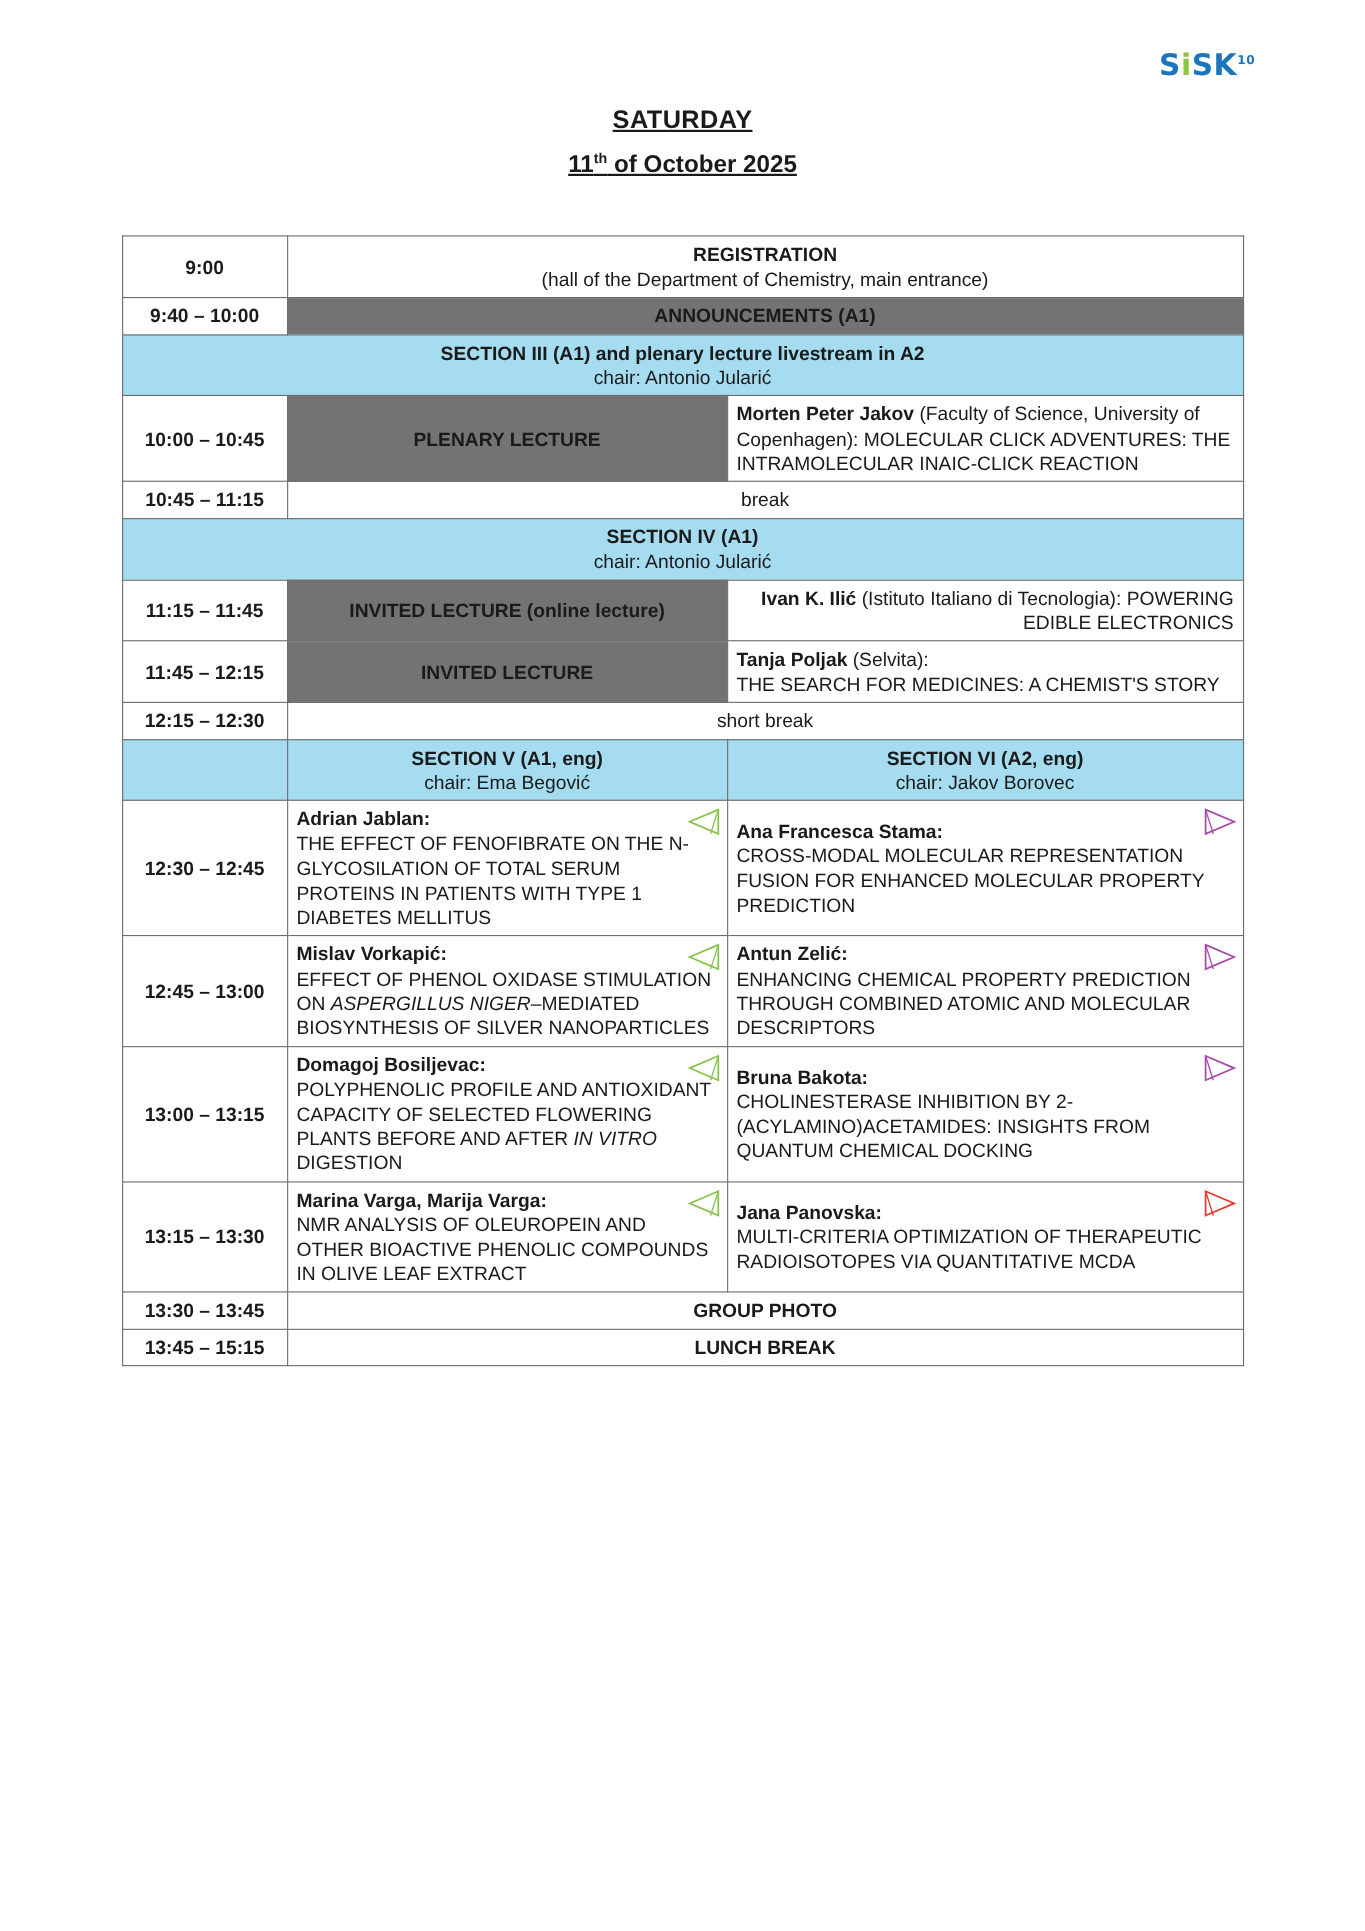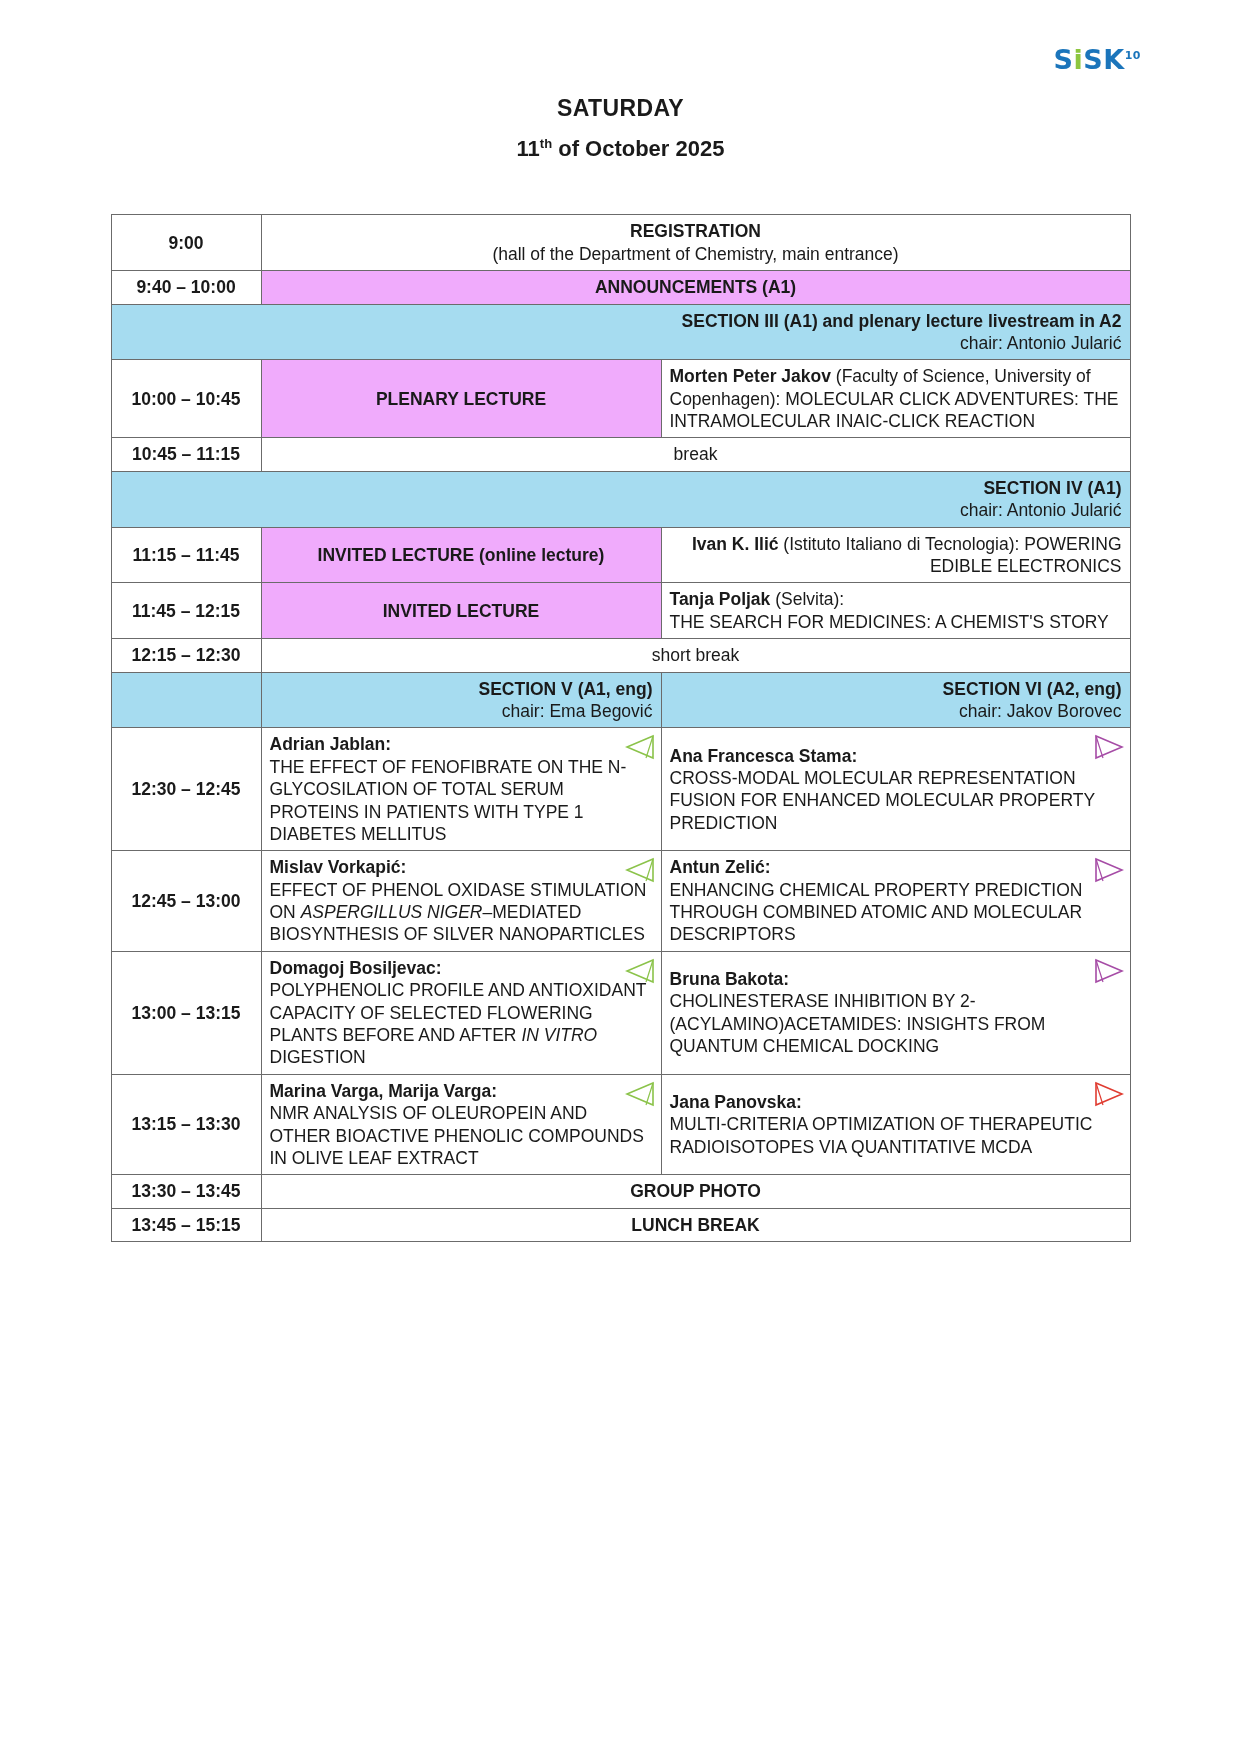--- a/index.html
+++ b/index.html
@@ -38,20 +38,21 @@
   }
   .logo sup {
     font-size: 11px;
     color: #1b75bb;
     vertical-align: super;
   }
   
   .title-block {
     text-align: center;
     padding-top: 95px;
+    text-decoration: underline;
   }
   .title-main {
     font-size: 23px;
     font-weight: bold;
     letter-spacing: 0.4px;
   }
   .title-sub {
     font-size: 22px;
     font-weight: bold;
     margin-top: 14px;
@@ -79,27 +80,27 @@
   .col-mid  { width: 400px; }
 
   .time {
     text-align: center;
     font-weight: bold;
     font-size: 17px;
     white-space: nowrap;
   }
   .bold { font-weight: bold; }
   .blue-dark {
-    background: #f0abfc;
+    background: #737373;
     text-align: center;
     font-weight: bold;
   }
   .blue-light {
     background: #a6dcf0;
-    text-align: right;
+    text-align: center;
   }
   .blue-light .sec-head {
     font-weight: bold;
   }
   .blue-light .chair {
     font-weight: normal;
   }
   .plain-center {
     text-align: center;
   }

